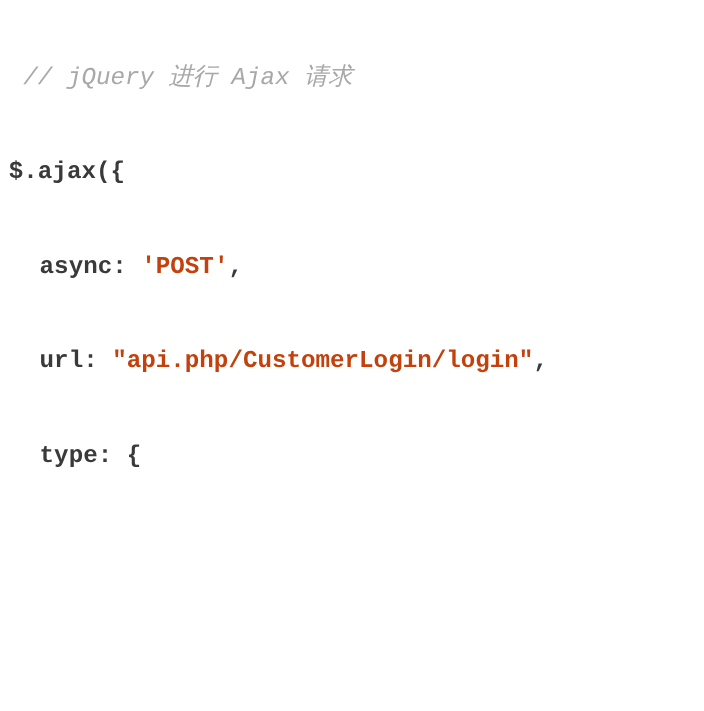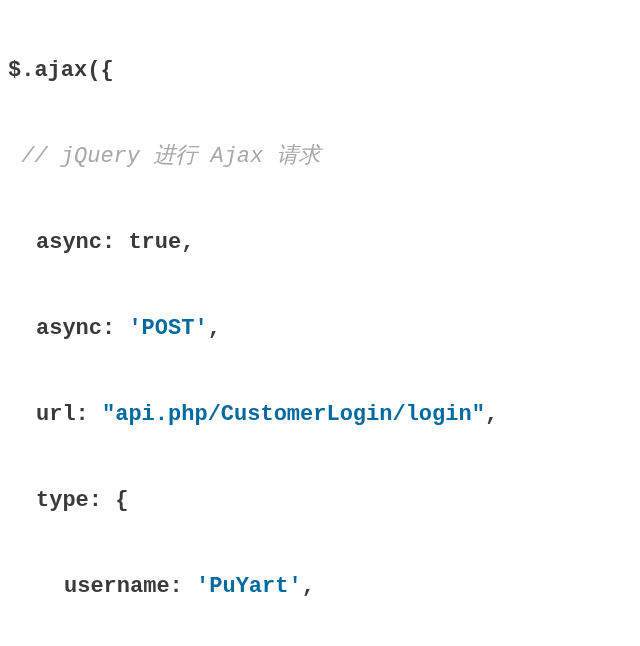--- a/index.html
+++ b/index.html
@@ -10,38 +10,36 @@
     font-family: "Consolas", "Menlo", "Courier New", monospace;
     font-size: 22px;
     line-height: 43px;
     color: #3a3a3a;
   }
   .code-block {
     padding: 6px 8px;
     white-space: pre;
   }
   .comment { color: #a8a8a8; font-style: italic; }
-  .string { color: #0369a1; font-weight: bold; }
+  .string { color: #c2410c; font-weight: bold; }
   .plain { color: #3a3a3a; font-weight: bold; }
   .key { font-weight: bold; }
   .indent1 { padding-left: 28px; }
   .indent2 { padding-left: 56px; }
   .line { display: block; }
 </style>
 </head>
 <body>
 
 <div class="code-block">
+<span class="line"> <span class="comment">// jQuery 进行 Ajax 请求</span></span>
 <span class="line plain">$.ajax({</span>
-<span class="line"> <span class="comment">// jQuery 进行 Ajax 请求</span></span>
-<span class="line indent1"><span class="key">async:</span> <span class="plain">true</span><span class="plain">,</span></span>
 <span class="line indent1"><span class="key">async:</span> <span class="string">'POST'</span><span class="plain">,</span></span>
 <span class="line indent1"><span class="key">url:</span> <span class="string">"api.php/CustomerLogin/login"</span><span class="plain">,</span></span>
 <span class="line indent1 key">type: {</span>
-<span class="line indent2"><span class="key">username:</span> <span class="string">'PuYart'</span><span class="plain">,</span></span>
 
 
 
 
 
 
 
 </div>
 
 </body></html>

